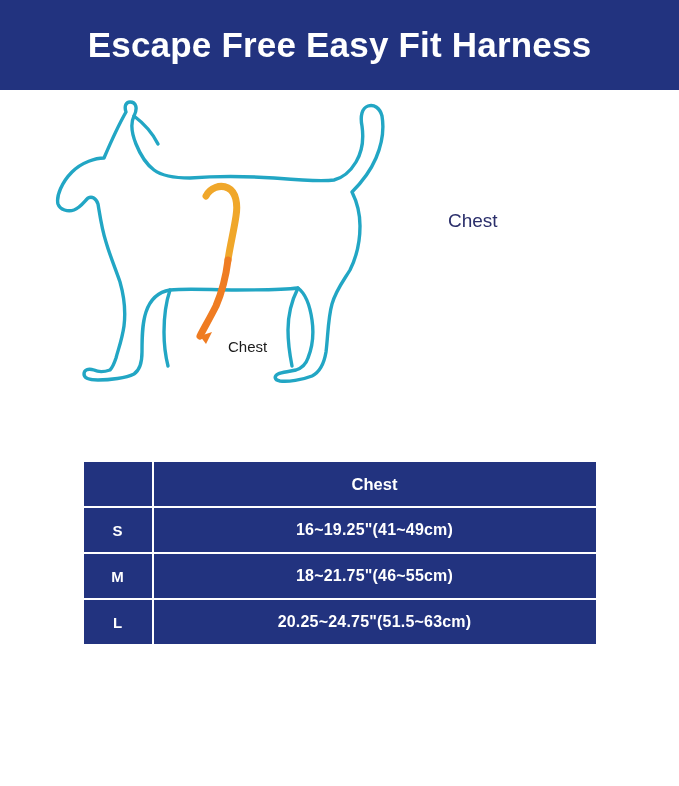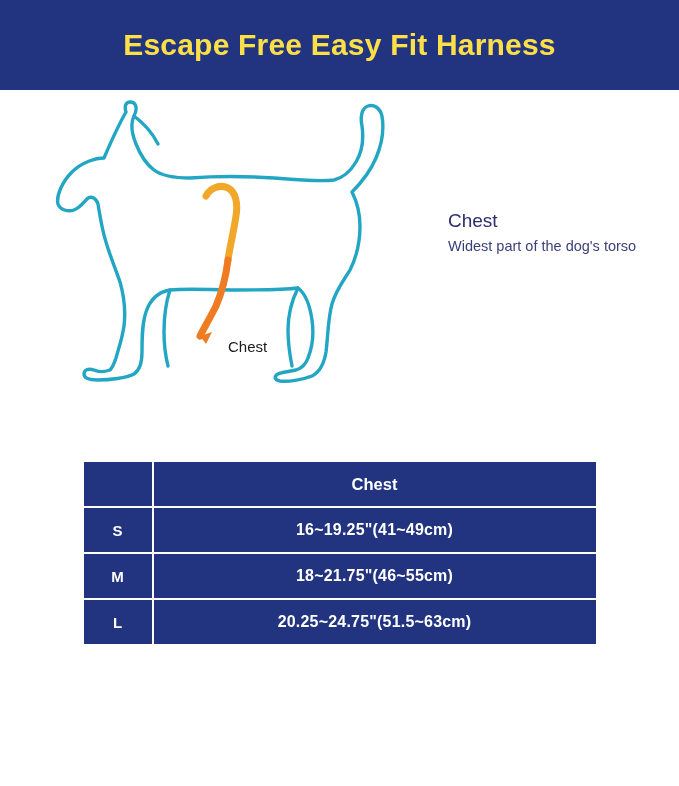--- a/index.html
+++ b/index.html
@@ -24,22 +24,22 @@
   }
   
   .header {
     height: 90px;
     background: #22337f;
     display: flex;
     align-items: center;
     justify-content: center;
   }
   .header-title {
-    color: #fde047;
-    font-size: 30px;
+    color: #ffffff;
+    font-size: 35px;
     font-weight: bold;
     letter-spacing: 0.2px;
     text-align: center;
   }
 
   
   .illustration {
     position: relative;
     height: 370px;
   }
@@ -183,21 +183,20 @@
         <path d="M198 160 C 196 176, 192 192, 186 206 C 180 218, 174 228, 170 236" fill="none" stroke="#ef7c22" stroke-width="7" stroke-linecap="round"></path>
 
         <path d="M170 236 L 182 232 L 176 244 Z" fill="#ef7c22"></path>
       </svg>
     </div>
 
     <div class="chest-label-inner">Chest</div>
 
     <div class="callout">
       <div class="callout-title">Chest</div>
-      <div class="callout-desc">Widest part of the dog's torso</div>
     </div>
   </div>
 
   <div class="table-wrap">
     <table class="size-chart">
       <colgroup>
         <col class="size-col">
         <col>
       </colgroup>
       <thead>

